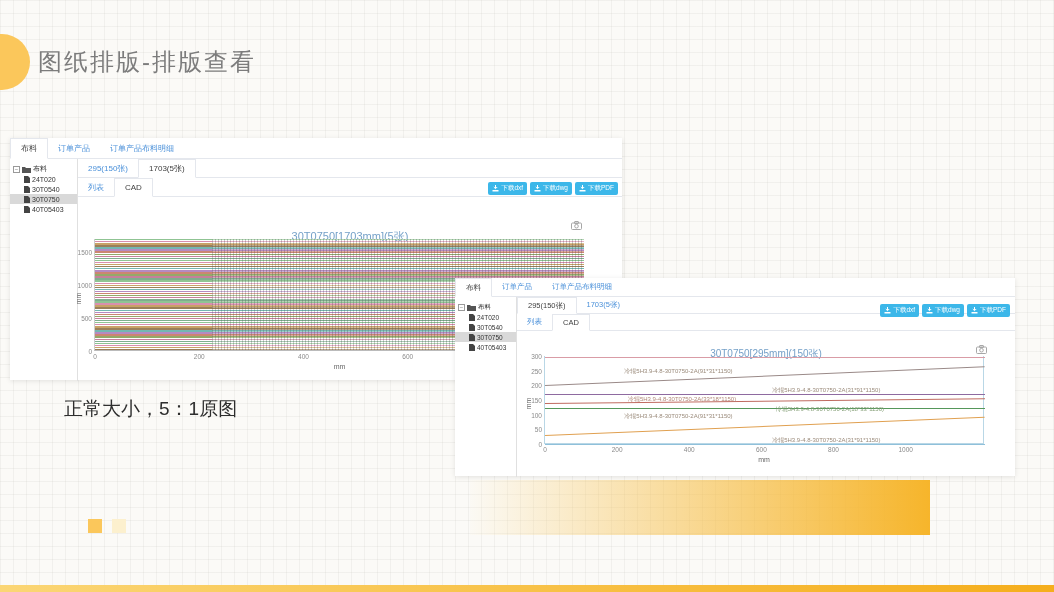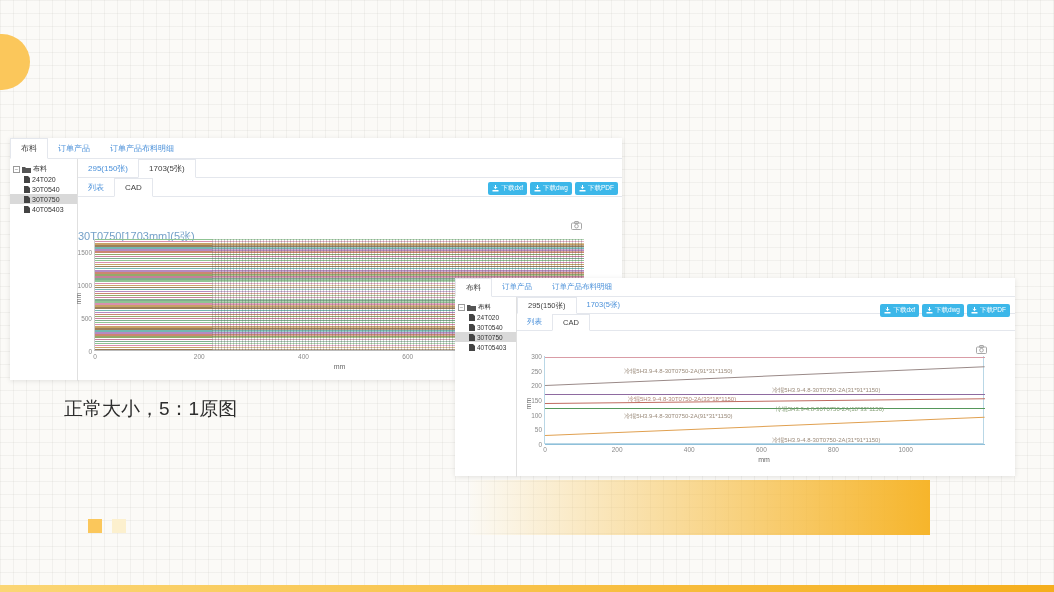--- a/index.html
+++ b/index.html
@@ -44,21 +44,21 @@
   .main{position:relative;flex:1;}
   .tabrow{display:flex;height:var(--row);border-bottom:1px solid #E4E7ED;align-items:stretch;}
   .btn-group{position:absolute;display:flex;gap:3px;}
   .w1 .btn-group{right:4px;top:calc(var(--row) + 5px);}
   .w2 .btn-group{right:5px;top:calc(var(--row) - 9px);}
   .dl-btn{display:flex;align-items:center;gap:2px;height:13px;padding:0 4px;background:#3CB7E9;
     color:#fff;font-size:6.5px;border-radius:2px;border:none;cursor:pointer;white-space:nowrap;}
   .camera{position:absolute;color:#A7A7A7;}
   .w1 .camera{right:40px;top:62px;}
   .w2 .camera{right:28px;top:48px;}
-  .chart-title{position:absolute;width:100%;color:#74A0C8;}
+  .chart-title{position:absolute;width:100%;text-align:center;color:#74A0C8;}
   .w1 .chart-title{top:70px;font-size:11px;}
   .w2 .chart-title{top:50px;font-size:10px;}
   .chart{position:absolute;}
   .w1 .chart{left:16px;top:80px;width:490px;height:112px;}
   .w2 .chart{left:27px;top:59px;width:440px;height:88px;}
   .plot{position:absolute;inset:0;}
   .w1 .plot{border-left:1px solid #CCC;border-bottom:1px solid #BBB;}
   .w2 .plot{border:1px solid #B9D7E6;border-top:none;}
   .ytick{position:absolute;right:100%;margin-right:3px;transform:translateY(-50%);
     font-size:6.5px;color:#8A8A8A;white-space:nowrap;}
@@ -74,20 +74,21 @@
                      repeating-linear-gradient(0deg,rgba(255,255,255,.55) 0 1px,transparent 1px 2px);}
   .segline{position:absolute;height:1px;transform-origin:0 0;}
   .seglabel{position:absolute;transform:translate(-50%,-50%);font-size:6px;white-space:nowrap;}
   .icon-svg{display:block;}
 </style>
 </head>
 <body>
 
 <div class="slide">
   <div class="accent-circle"></div>
+  <h1 class="slide-title">图纸排版-排版查看</h1>
 
   <section class="app-window w1" id="w1">
     <div class="nav-tabs" id="w1-nav">
         <div class="tab active">布料</div>
         <div class="tab">订单产品</div>
         <div class="tab">订单产品布料明细</div>
       </div>
     <div class="win-body">
       <div class="tree" id="w1-tree">
           <div class="tree-row">
@@ -340,20 +341,21 @@
               <span>下载PDF</span>
             </button>
           </div>
         <div class="camera">
           <svg class="icon-svg" width="11" height="9" viewBox="0 0 11 9">
               <rect x="0.5" y="2" width="10" height="6.5" rx="1" fill="none" stroke="currentColor"></rect>
               <rect x="3.5" y="0.5" width="4" height="2" rx="0.5" fill="none" stroke="currentColor"></rect>
               <circle cx="5.5" cy="5.2" r="1.8" fill="none" stroke="currentColor"></circle>
             </svg>
         </div>
+        <div class="chart-title">30T0750[295mm](150张)</div>
         <div class="chart" id="w2-chart">
             <div class="plot">
               <span class="ytick" style="top: 88px;">0</span>
               <span class="ytick" style="top: 73.3333px;">50</span>
               <span class="ytick" style="top: 58.6667px;">100</span>
               <span class="ytick" style="top: 44px;">150</span>
               <span class="ytick" style="top: 29.3333px;">200</span>
               <span class="ytick" style="top: 14.6667px;">250</span>
               <span class="ytick" style="top: 0px;">300</span>
               <span class="xtick" style="left: 0px;">0</span>

